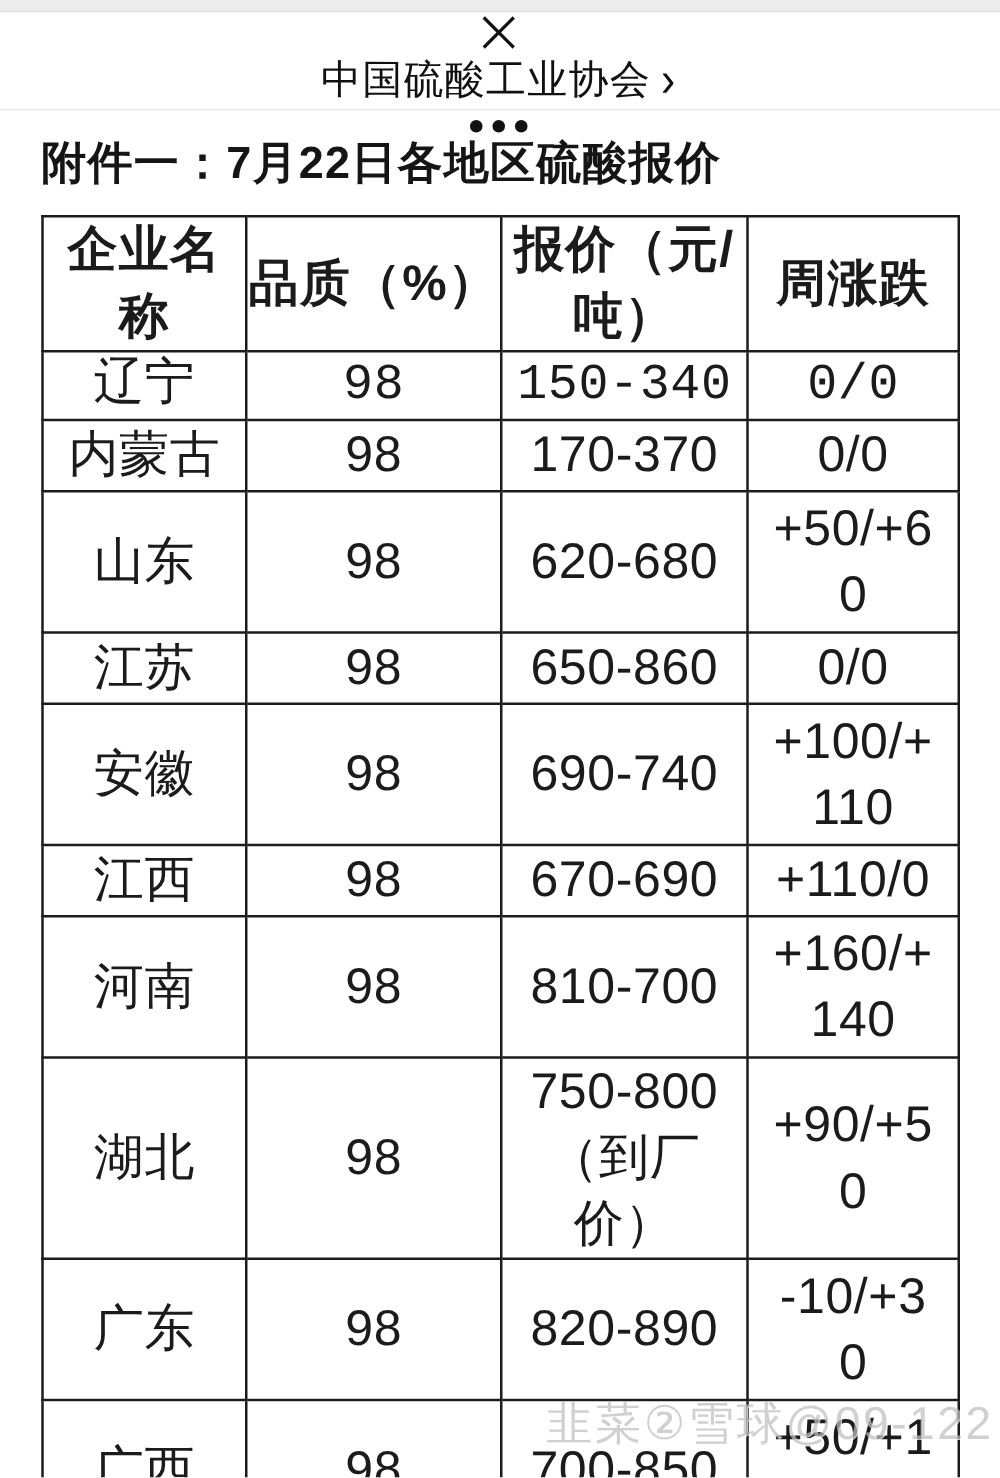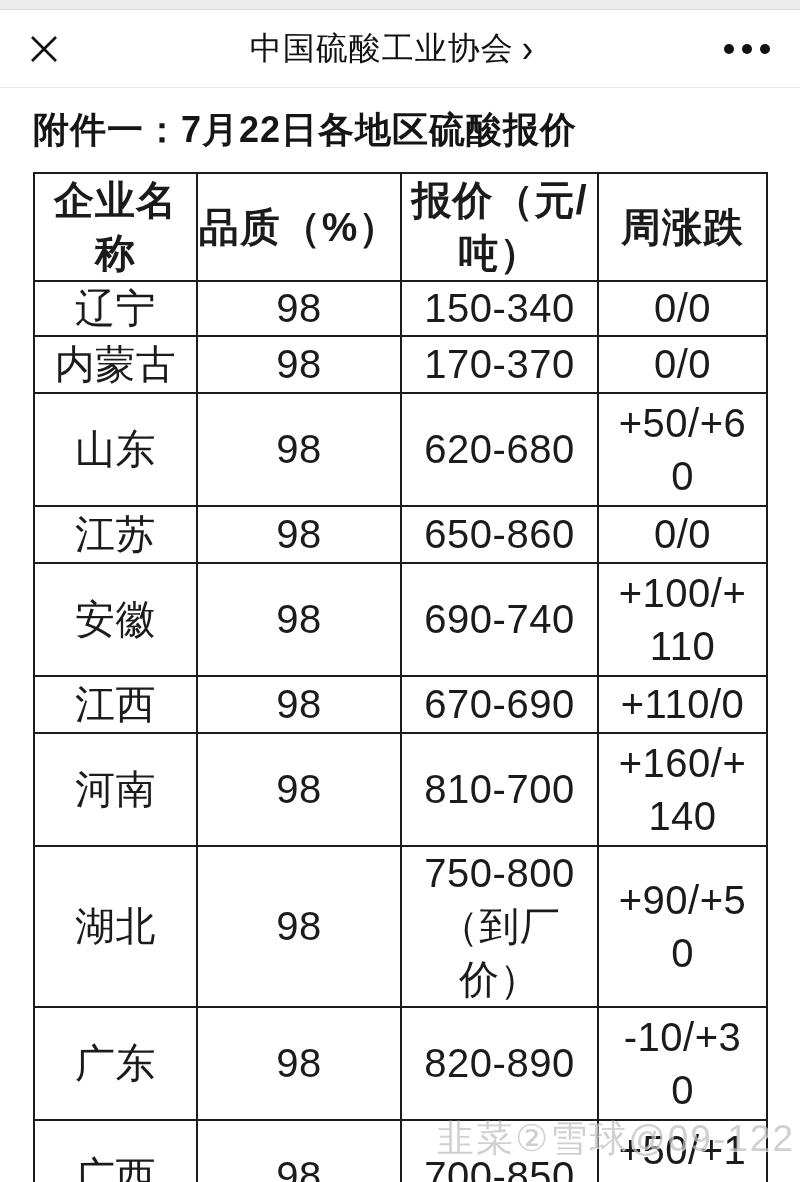--- a/index.html
+++ b/index.html
@@ -4,21 +4,21 @@
 <style>
   html,body{margin:0;padding:0;}
   body{background:#fff;font-family:"Liberation Sans","DejaVu Sans",sans-serif;}
   .page{position:relative;width:800px;height:1182px;overflow:hidden;background:#ffffff;}
 
   
   .top-strip{height:9px;background:#ececec;border-bottom:1px solid #dddddd;}
 
   
   .navbar{height:78px;display:flex;align-items:center;padding:0 26px 0 24px;
-          background:#ffffff;border-bottom:1px solid #e7e7e7;box-sizing:border-box;}
+          background:#ffffff;border-bottom:1px solid #e7e7e7;box-sizing:border-box;flex-direction:column;}
   .nav-close{width:40px;height:40px;display:flex;align-items:center;justify-content:center;cursor:pointer;}
   .nav-title{flex:1;display:flex;align-items:center;justify-content:center;
              font-size:32px;color:#111;letter-spacing:1px;}
   .nav-title .chev{font-size:34px;font-weight:300;margin-left:8px;color:#111;transform:scaleY(1.15);}
   .nav-more{display:flex;align-items:center;gap:8px;padding:10px 4px;cursor:pointer;}
   .nav-more i{width:10px;height:10px;border-radius:50%;background:#111;display:block;}
 
   
   .heading{margin:19px 33px 19px 33px;font-size:36px;line-height:46px;
            font-weight:bold;color:#151515;letter-spacing:1px;}
@@ -74,21 +74,21 @@
       <tr style="height:107px">
           <th>企业名
 称</th>
           <th>品质（%）</th>
           <th>报价（元/
 吨）</th>
           <th>周涨跌</th>
         </tr>
     </thead>
     <tbody>
-        <tr style="height: 42px;">
+        <tr style="height: 42px; font-family: Liberation Mono, monospace;">
           <td>辽宁</td>
           <td>98</td>
           <td>150-340</td>
           <td>0/0</td>
         </tr>
         <tr style="height: 57px; border-radius: 14px;">
           <td>内蒙古</td>
           <td>98</td>
           <td>170-370</td>
           <td>0/0</td>

